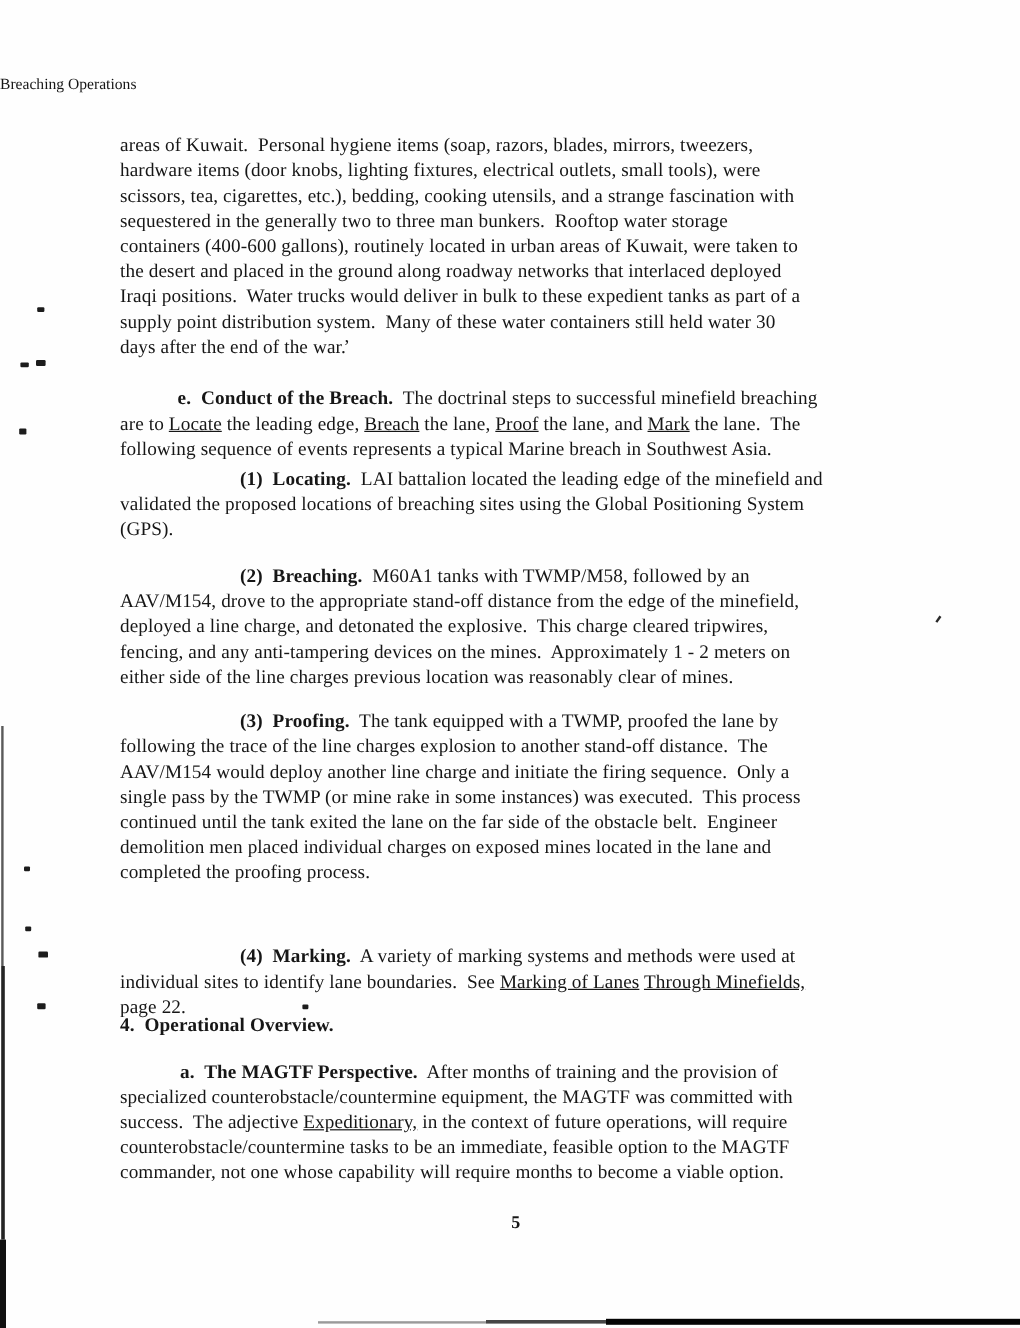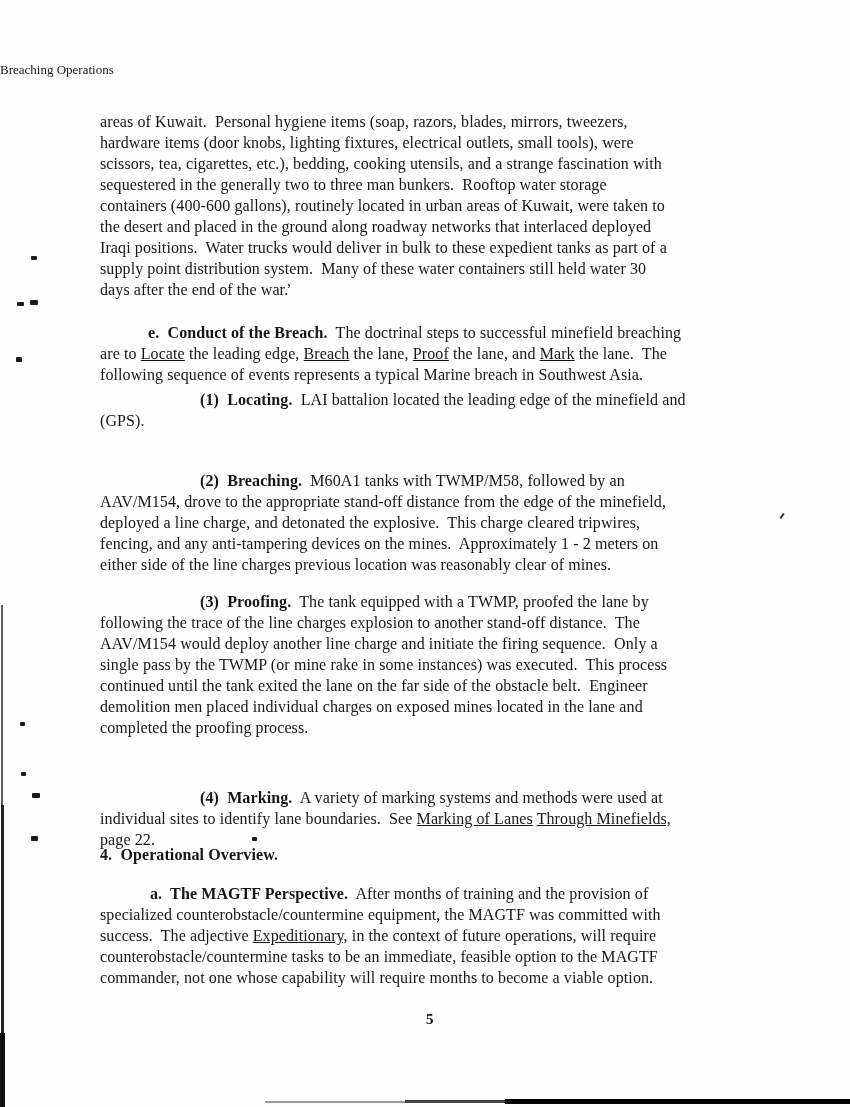--- a/index.html
+++ b/index.html
@@ -50,20 +50,21 @@
         <div class="line"><span>supply point distribution system.  Many of these water containers still held water 30</span></div>
         <div class="line"><span>days after the end of the war.</span></div>
       </div>
       <div class="block" style="top: 294px; margin-top: 28px;">
         <div class="line" style="padding-left: 48px;"><span class="b">e.  Conduct of the Breach.</span><span>  The doctrinal steps to successful minefield breaching</span></div>
         <div class="line"><span>are to </span><span class="u">Locate</span><span> the leading edge, </span><span class="u">Breach</span><span> the lane, </span><span class="u">Proof</span><span> the lane, and </span><span class="u">Mark</span><span> the lane.  The</span></div>
         <div class="line"><span>following sequence of events represents a typical Marine breach in Southwest Asia.</span></div>
       </div>
       <div class="block" style="top: 389px;">
         <div class="line" style="padding-left: 100px; text-align: right;"><span class="b">(1)  Locating.</span><span>  LAI battalion located the leading edge of the minefield and</span></div>
+        <div class="line"><span>validated the proposed locations of breaching sites using the Global Positioning System</span></div>
         <div class="line"><span>(GPS).</span></div>
       </div>
       <div class="block" style="top: 470px;">
         <div class="line" style="padding-left: 100px;"><span class="b">(2)  Breaching.</span><span>  M60A1 tanks with TWMP/M58, followed by an</span></div>
         <div class="line"><span>AAV/M154, drove to the appropriate stand-off distance from the edge of the minefield,</span></div>
         <div class="line"><span>deployed a line charge, and detonated the explosive.  This charge cleared tripwires,</span></div>
         <div class="line"><span>fencing, and any anti-tampering devices on the mines.  Approximately 1 - 2 meters on</span></div>
         <div class="line"><span>either side of the line charges previous location was reasonably clear of mines.</span></div>
       </div>
       <div class="block" style="top: 591px;">

